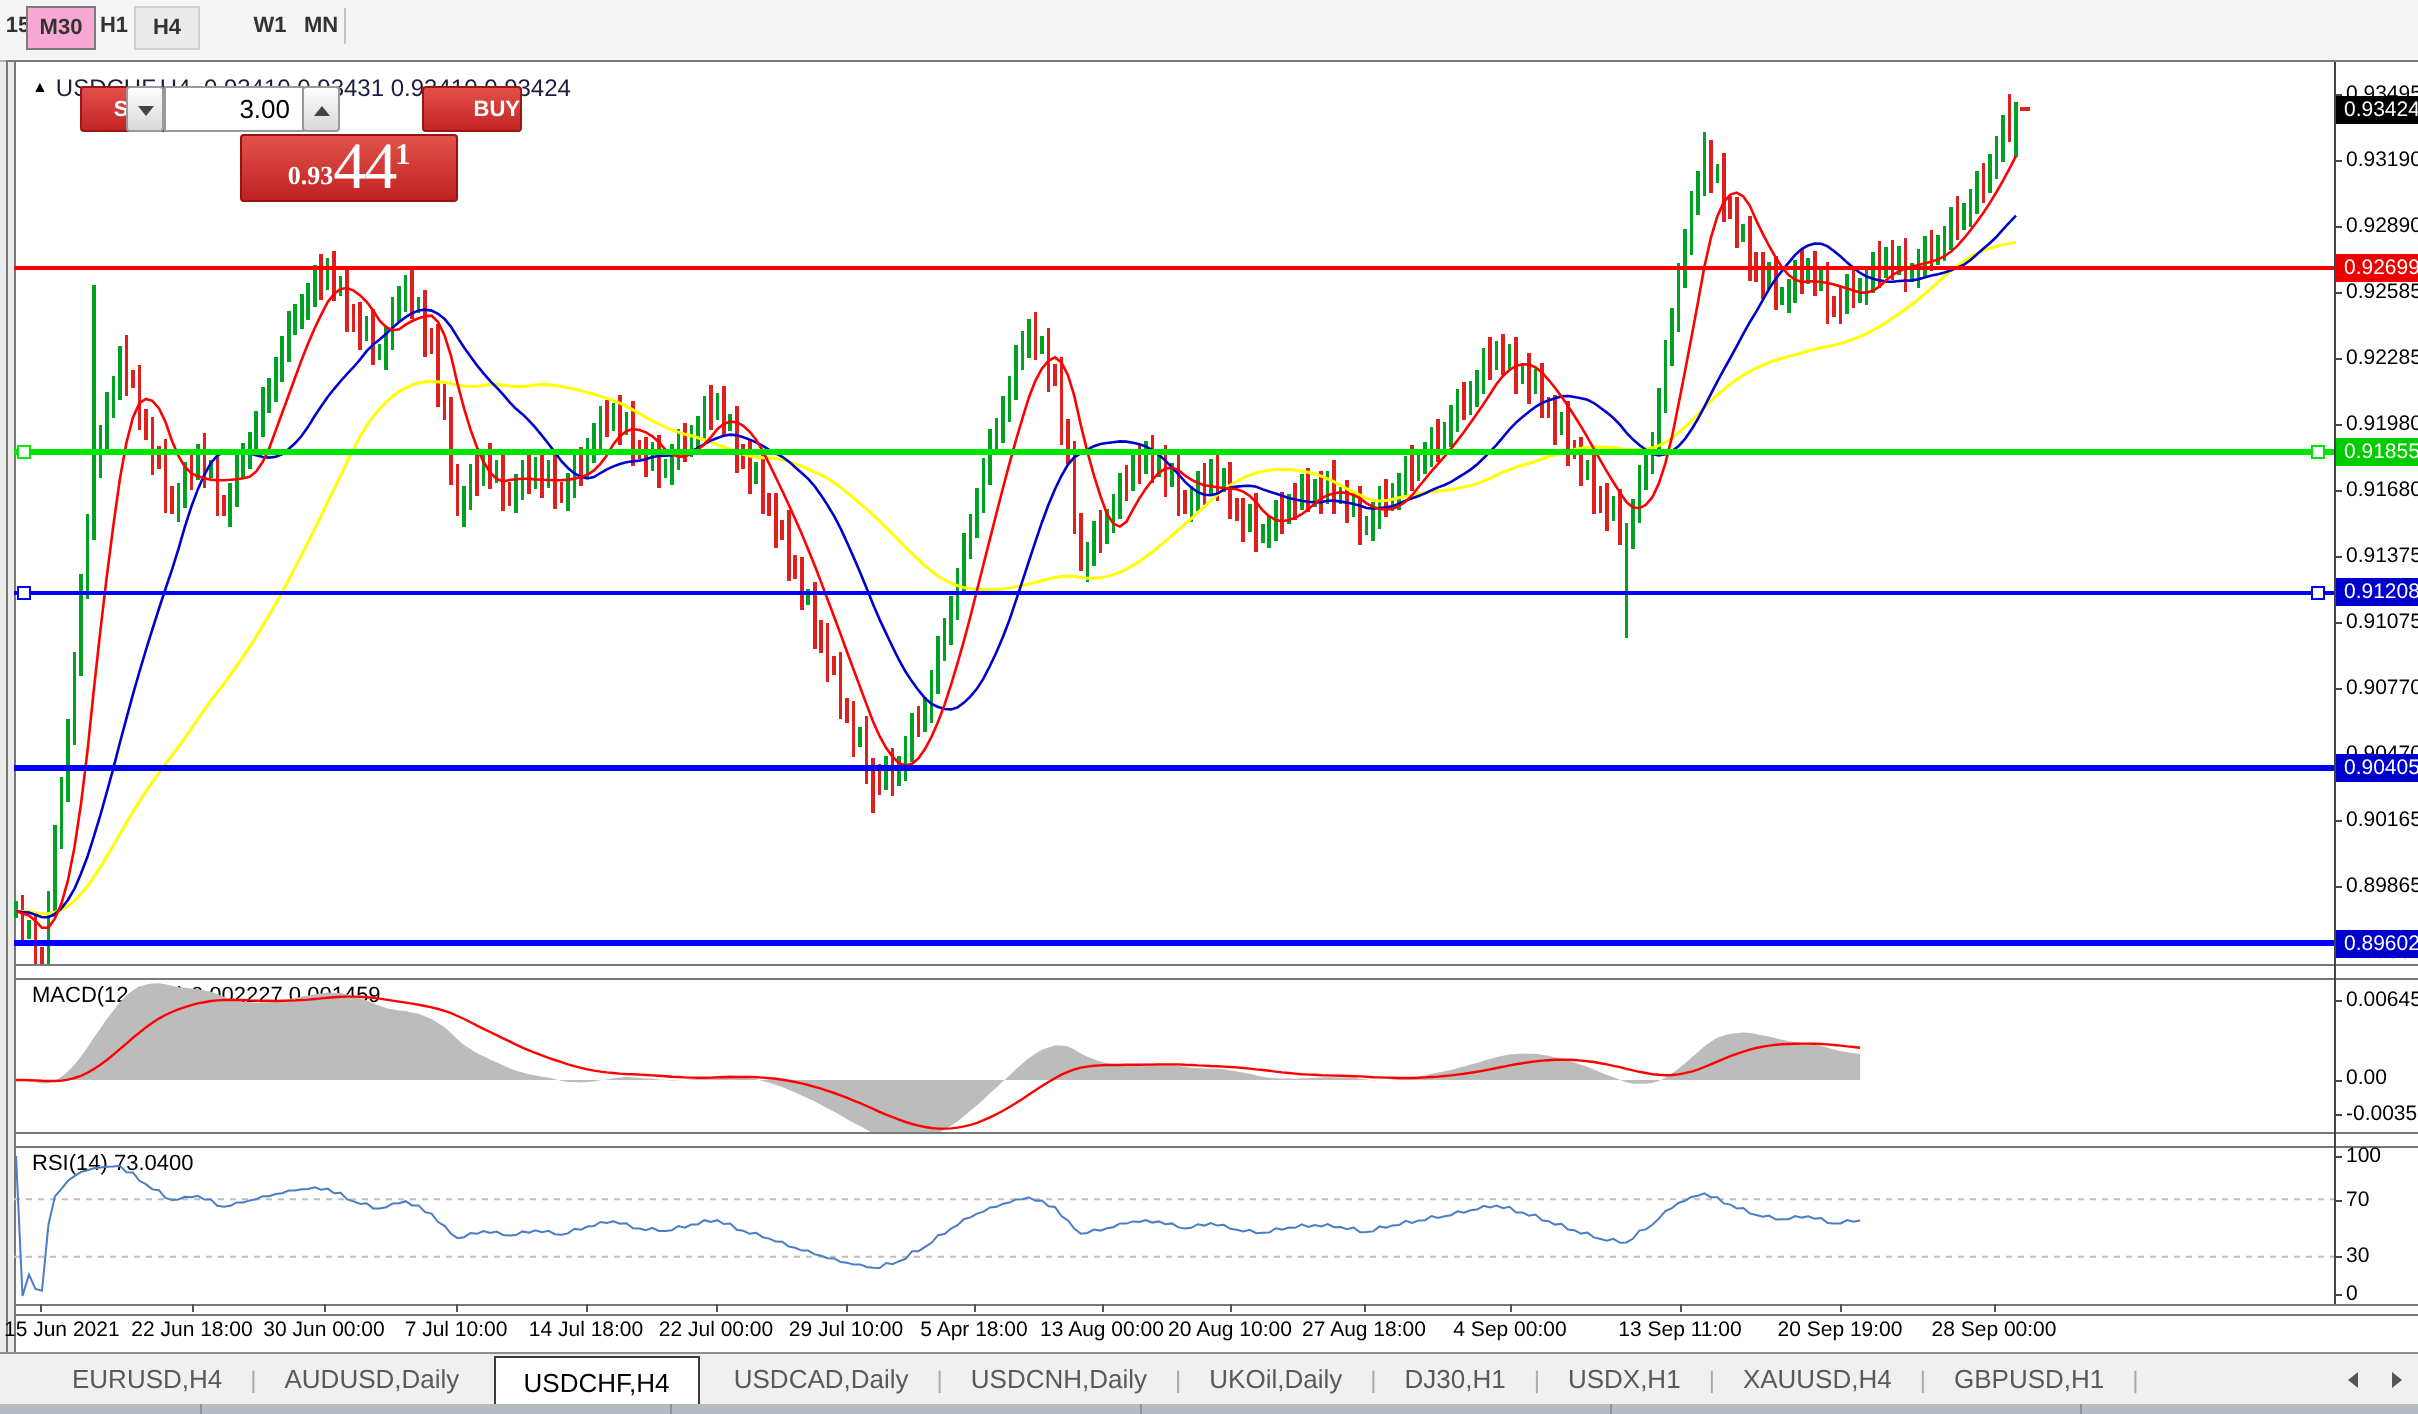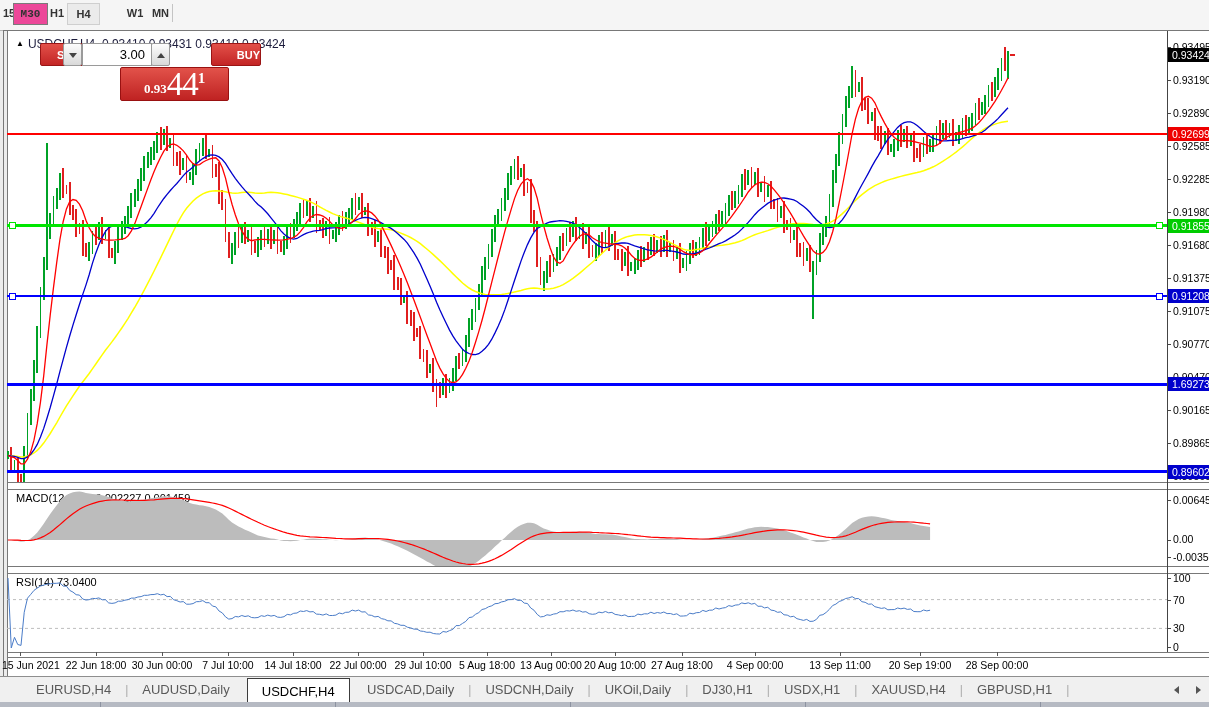--- a/index.html
+++ b/index.html
@@ -3,21 +3,21 @@
 <meta charset="utf-8">
 <style>
   html,body{margin:0;padding:0;}
   body{width:1209px;height:707px;position:relative;overflow:hidden;background:#ececec;
        font-family:"Liberation Sans",sans-serif;-webkit-font-smoothing:none;}
   .abs{position:absolute;}
   
   #tf-toolbar{left:0;top:0;width:1209px;height:30px;background:#f5f5f5;border-bottom:1px solid #b5b5b5;}
   .tf-btn{position:absolute;top:3px;height:20px;line-height:20px;text-align:center;font-size:11px;
           font-weight:bold;color:#333;padding:0 4px;cursor:default;}
-  .tf-pressed{border:1px solid #7a7a7a;background:#ec4899;font-family:Liberation Mono, monospace;}
+  .tf-pressed{border:1px solid #7a7a7a;background:#f9a8d4;}
   .tf-active{border:1px solid #cfcfcf;background:#ebebeb;}
   .tf-sep{position:absolute;top:4px;width:1px;height:18px;background:#c4c4c4;}
   
   .frameline{background:#787878;}
   #chart-window{left:8px;top:31px;width:1201px;height:645px;background:#fff;}
   .pane-sep{position:absolute;left:8px;width:1201px;background:#fff;border-top:1px solid #787878;border-bottom:1px solid #787878;}
   #axis-vline{left:1167px;top:31px;width:1px;height:621px;background:#444;}
   .axis-tick{position:absolute;left:1167px;width:4px;height:1px;background:#444;}
   .axis-label{position:absolute;left:1173px;font-size:10.5px;color:#000;white-space:nowrap;}
   .axis-badge{position:absolute;left:1168px;width:41px;height:14px;line-height:14px;font-size:10.5px;
@@ -132,21 +132,21 @@
     <div class="axis-tick" style="top: 410px;"></div>
     <div class="axis-label" style="top: 404px;">0.90165</div>
     <div class="axis-tick" style="top: 443px;"></div>
     <div class="axis-label" style="top: 437px;">0.89865</div>
     <div class="axis-tick" style="top: 476px;"></div>
     <div class="axis-label" style="top: 470px;">0.89560</div>
     <div class="axis-badge" style="top: 48px; background: rgb(0, 0, 0); color: rgb(255, 255, 255);">0.93424</div>
     <div class="axis-badge" style="top: 127px; background: rgb(238, 0, 0); color: rgb(255, 255, 255);">0.92699</div>
     <div class="axis-badge" style="top: 219px; background: rgb(0, 204, 0); color: rgb(255, 255, 255);">0.91855</div>
     <div class="axis-badge" style="top: 289px; background: rgb(0, 0, 204); color: rgb(255, 255, 255);">0.91208</div>
-    <div class="axis-badge" style="top: 377px; background: rgb(0, 0, 204); color: rgb(255, 255, 255);">1.69273</div>
+    <div class="axis-badge" style="top: 377px; background: rgb(0, 0, 204); color: rgb(255, 255, 255);">0.90405</div>
     <div class="axis-badge" style="top: 465px; background: rgb(0, 0, 204); color: rgb(255, 255, 255);">0.89602</div>
     <div class="axis-tick" style="top: 500px;"></div>
     <div class="axis-label" style="top: 494px;">0.006451</div>
     <div class="axis-tick" style="top: 540px;"></div>
     <div class="axis-label" style="top: 533px;">0.00</div>
     <div class="axis-tick" style="top: 557px;"></div>
     <div class="axis-label" style="top: 551px;">-0.00350</div>
     <div class="axis-tick" style="top: 578px;"></div>
     <div class="axis-label" style="top: 572px; text-align: center;">100</div>
     <div class="axis-tick" style="top: 600px;"></div>
@@ -165,21 +165,21 @@
     <div class="time-label" style="left: 162px; transform: translateX(-50%);">30 Jun 00:00</div>
     <div class="time-tick" style="left: 228px;"></div>
     <div class="time-label" style="left: 228px; transform: translateX(-50%);">7 Jul 10:00</div>
     <div class="time-tick" style="left: 293px;"></div>
     <div class="time-label" style="left: 293px; transform: translateX(-50%);">14 Jul 18:00</div>
     <div class="time-tick" style="left: 358px;"></div>
     <div class="time-label" style="left: 358px; transform: translateX(-50%);">22 Jul 00:00</div>
     <div class="time-tick" style="left: 423px;"></div>
     <div class="time-label" style="left: 423px; transform: translateX(-50%);">29 Jul 10:00</div>
     <div class="time-tick" style="left: 487px;"></div>
-    <div class="time-label" style="left: 487px; transform: translateX(-50%);">5 Aug 18:00</div>
+    <div class="time-label" style="left: 487px; transform: translateX(-50%);">5 Apr 18:00</div>
     <div class="time-tick" style="left: 551px;"></div>
     <div class="time-label" style="left: 551px; transform: translateX(-50%);">13 Aug 00:00</div>
     <div class="time-tick" style="left: 615px;"></div>
     <div class="time-label" style="left: 615px; transform: translateX(-50%);">20 Aug 10:00</div>
     <div class="time-tick" style="left: 682px;"></div>
     <div class="time-label" style="left: 682px; transform: translateX(-50%);">27 Aug 18:00</div>
     <div class="time-tick" style="left: 755px;"></div>
     <div class="time-label" style="left: 755px; transform: translateX(-50%);">4 Sep 00:00</div>
     <div class="time-tick" style="left: 840px;"></div>
     <div class="time-label" style="left: 840px; transform: translateX(-50%);">13 Sep 11:00</div>

